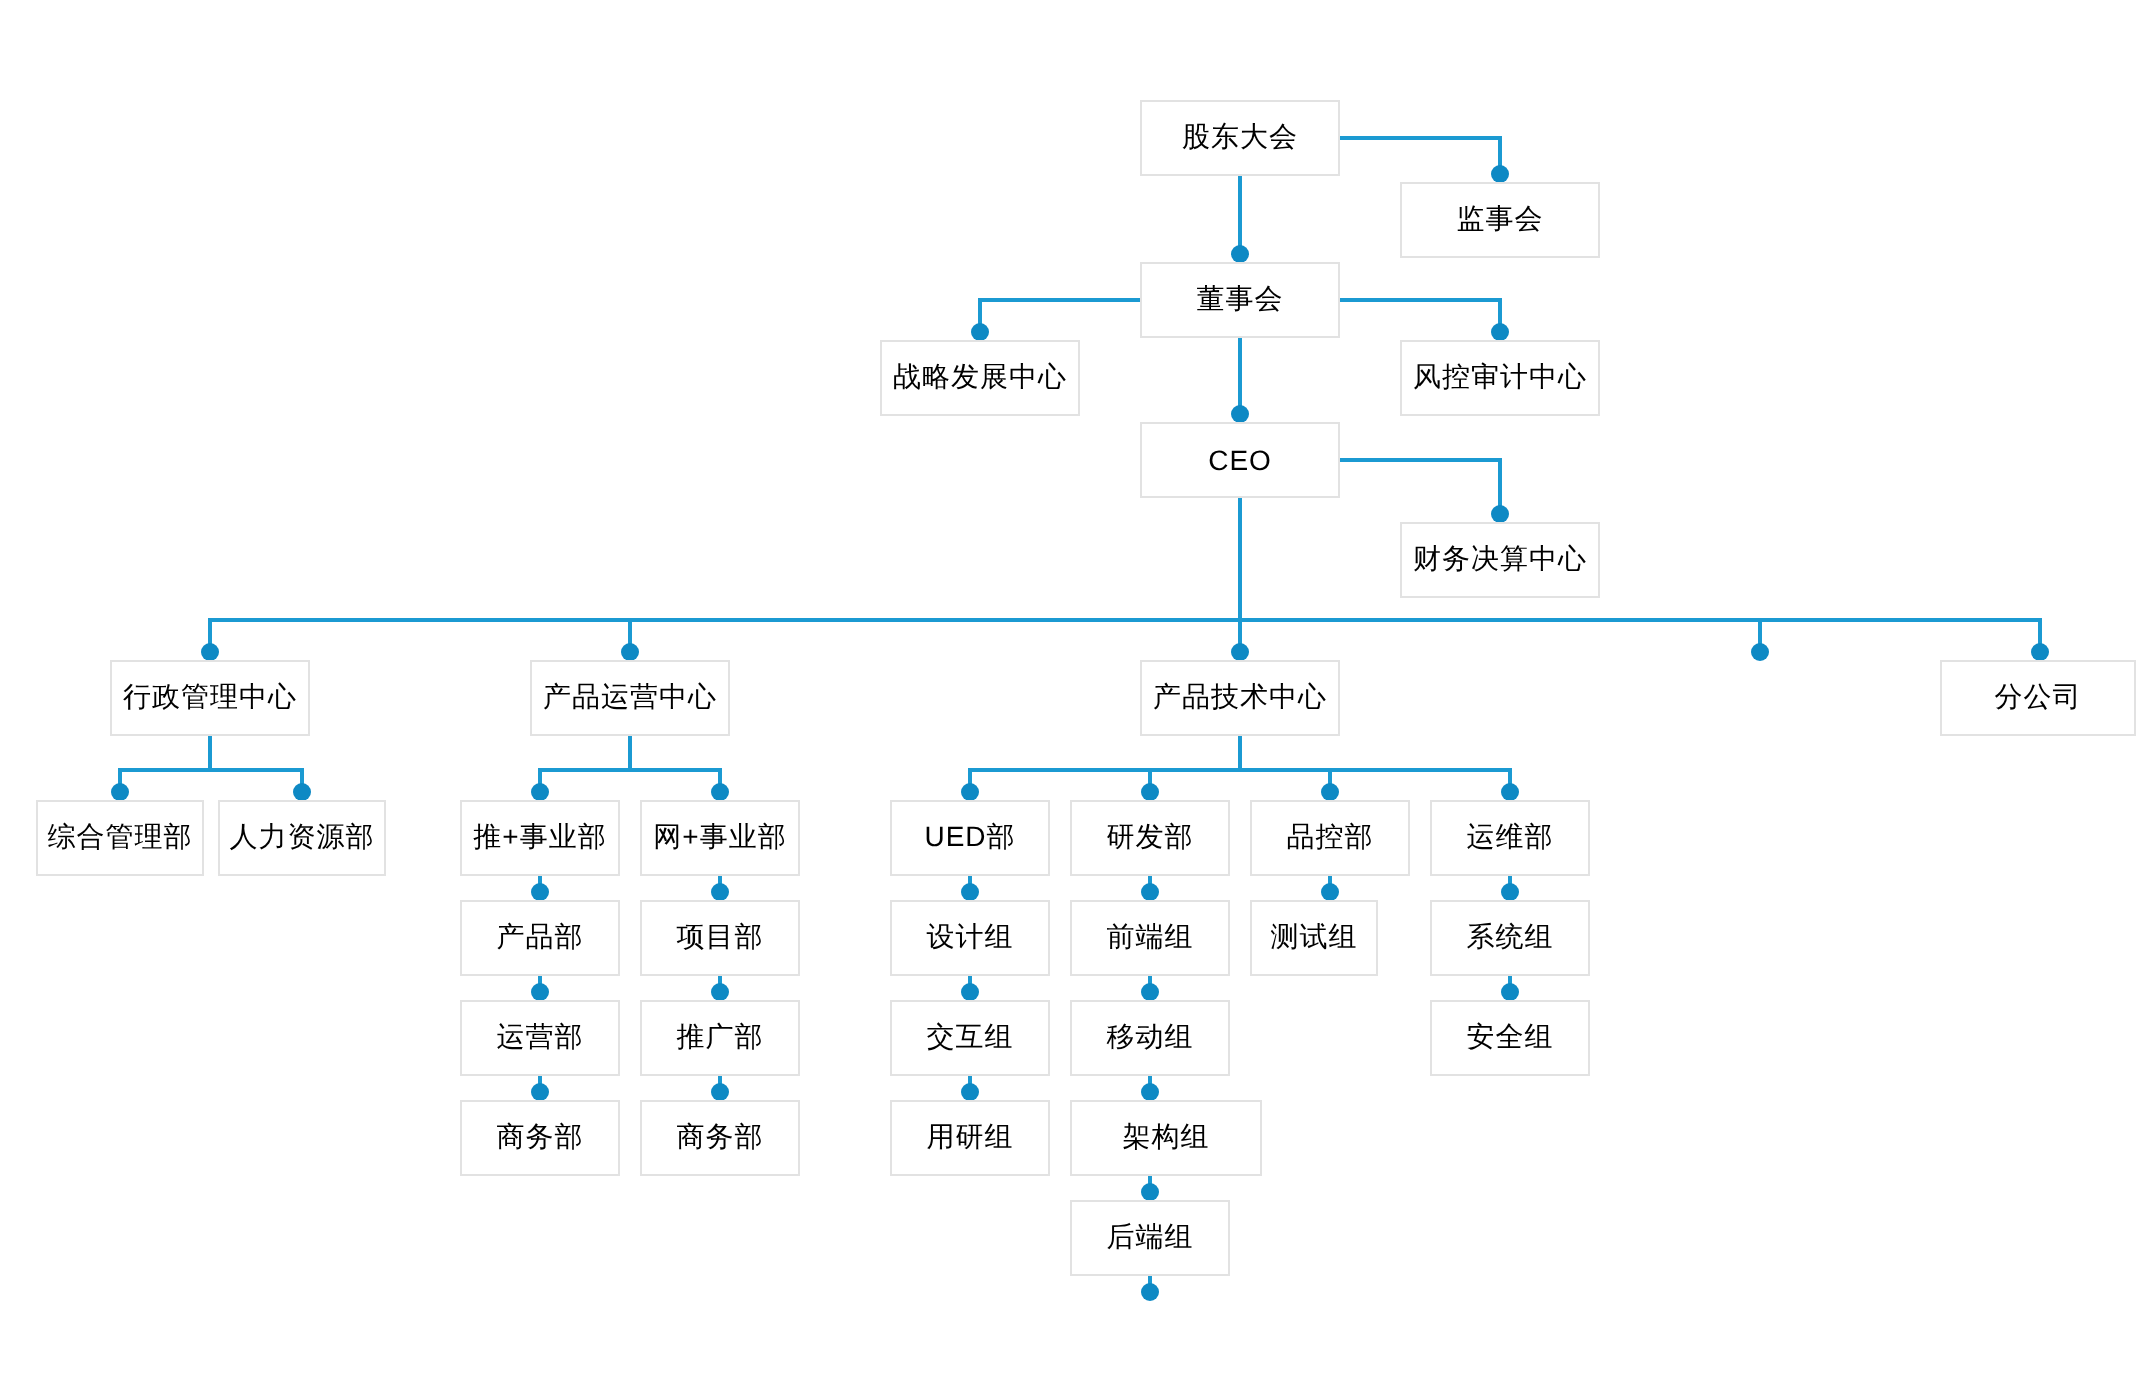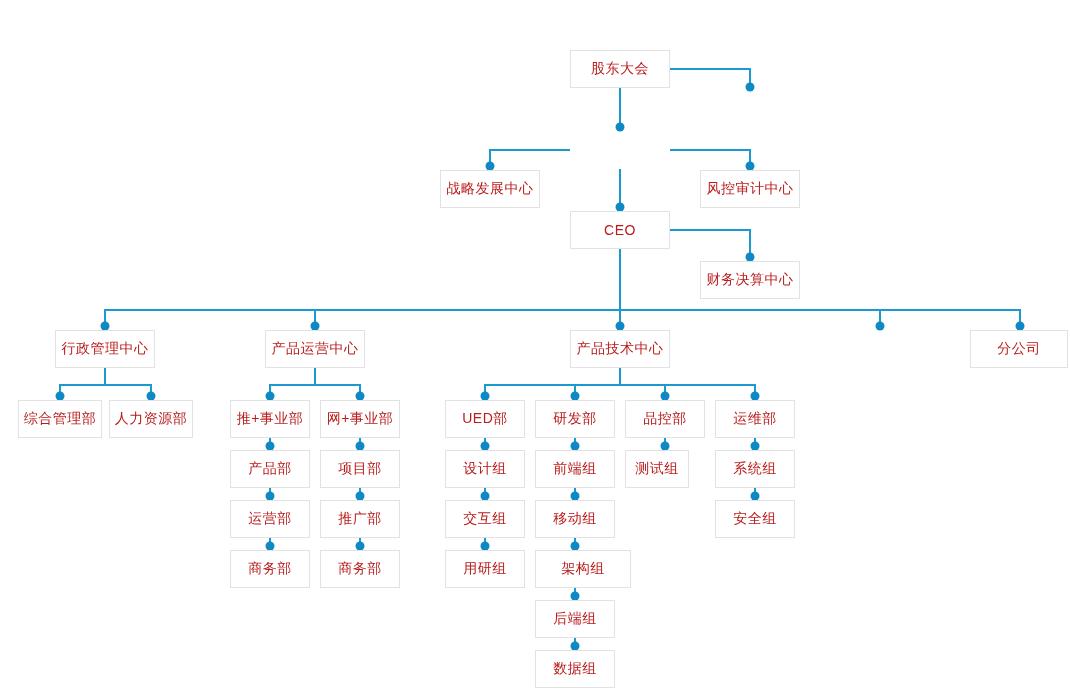--- a/index.html
+++ b/index.html
@@ -23,21 +23,21 @@
   .node {
     position: absolute;
     height: 38px;
     box-sizing: border-box;
     background: #ffffff;
     border: 1px solid #e2e2e2;
     display: flex;
     align-items: center;
     justify-content: center;
     font-size: 14px;
-    color: #b91c1c;
+    color: #000000;
     letter-spacing: 0.5px;
     white-space: nowrap;
     z-index: 1;
   }
 </style>
 </head>
 <body>
 
 <div class="stage">
 
@@ -96,20 +96,22 @@
       <circle cx="575" cy="546" r="4.5"></circle>
       <circle cx="575" cy="596" r="4.5"></circle>
       <circle cx="575" cy="646" r="4.5"></circle>
       <circle cx="665" cy="446" r="4.5"></circle>
       <circle cx="755" cy="446" r="4.5"></circle>
       <circle cx="755" cy="496" r="4.5"></circle>
     </g>
   </svg>
 
   <div class="node" style="left:570px;top:50px;width:100px">股东大会</div>
+  <div class="node" style="left:700px;top:91px;width:100px">监事会</div>
+  <div class="node" style="left:570px;top:131px;width:100px">董事会</div>
   <div class="node" style="left:440px;top:170px;width:100px">战略发展中心</div>
   <div class="node" style="left:700px;top:170px;width:100px">风控审计中心</div>
   <div class="node" style="left:570px;top:211px;width:100px">CEO</div>
   <div class="node" style="left:700px;top:261px;width:100px">财务决算中心</div>
 
   <div class="node" style="left:55px;top:330px;width:100px">行政管理中心</div>
   <div class="node" style="left:265px;top:330px;width:100px">产品运营中心</div>
   <div class="node" style="left:570px;top:330px;width:100px">产品技术中心</div>
   <div class="node" style="left:970px;top:330px;width:98px">分公司</div>
 
@@ -131,20 +133,19 @@
   <div class="node" style="left:715px;top:400px;width:80px">运维部</div>
 
   <div class="node" style="left:445px;top:450px;width:80px">设计组</div>
   <div class="node" style="left:445px;top:500px;width:80px">交互组</div>
   <div class="node" style="left:445px;top:550px;width:80px">用研组</div>
 
   <div class="node" style="left:535px;top:450px;width:80px">前端组</div>
   <div class="node" style="left:535px;top:500px;width:80px">移动组</div>
   <div class="node" style="left:535px;top:550px;width:96px">架构组</div>
   <div class="node" style="left:535px;top:600px;width:80px">后端组</div>
-  <div class="node" style="left:535px;top:650px;width:80px">数据组</div>
 
   <div class="node" style="left:625px;top:450px;width:64px">测试组</div>
 
   <div class="node" style="left:715px;top:450px;width:80px">系统组</div>
   <div class="node" style="left:715px;top:500px;width:80px">安全组</div>
 
 </div>
 
 </body></html>

